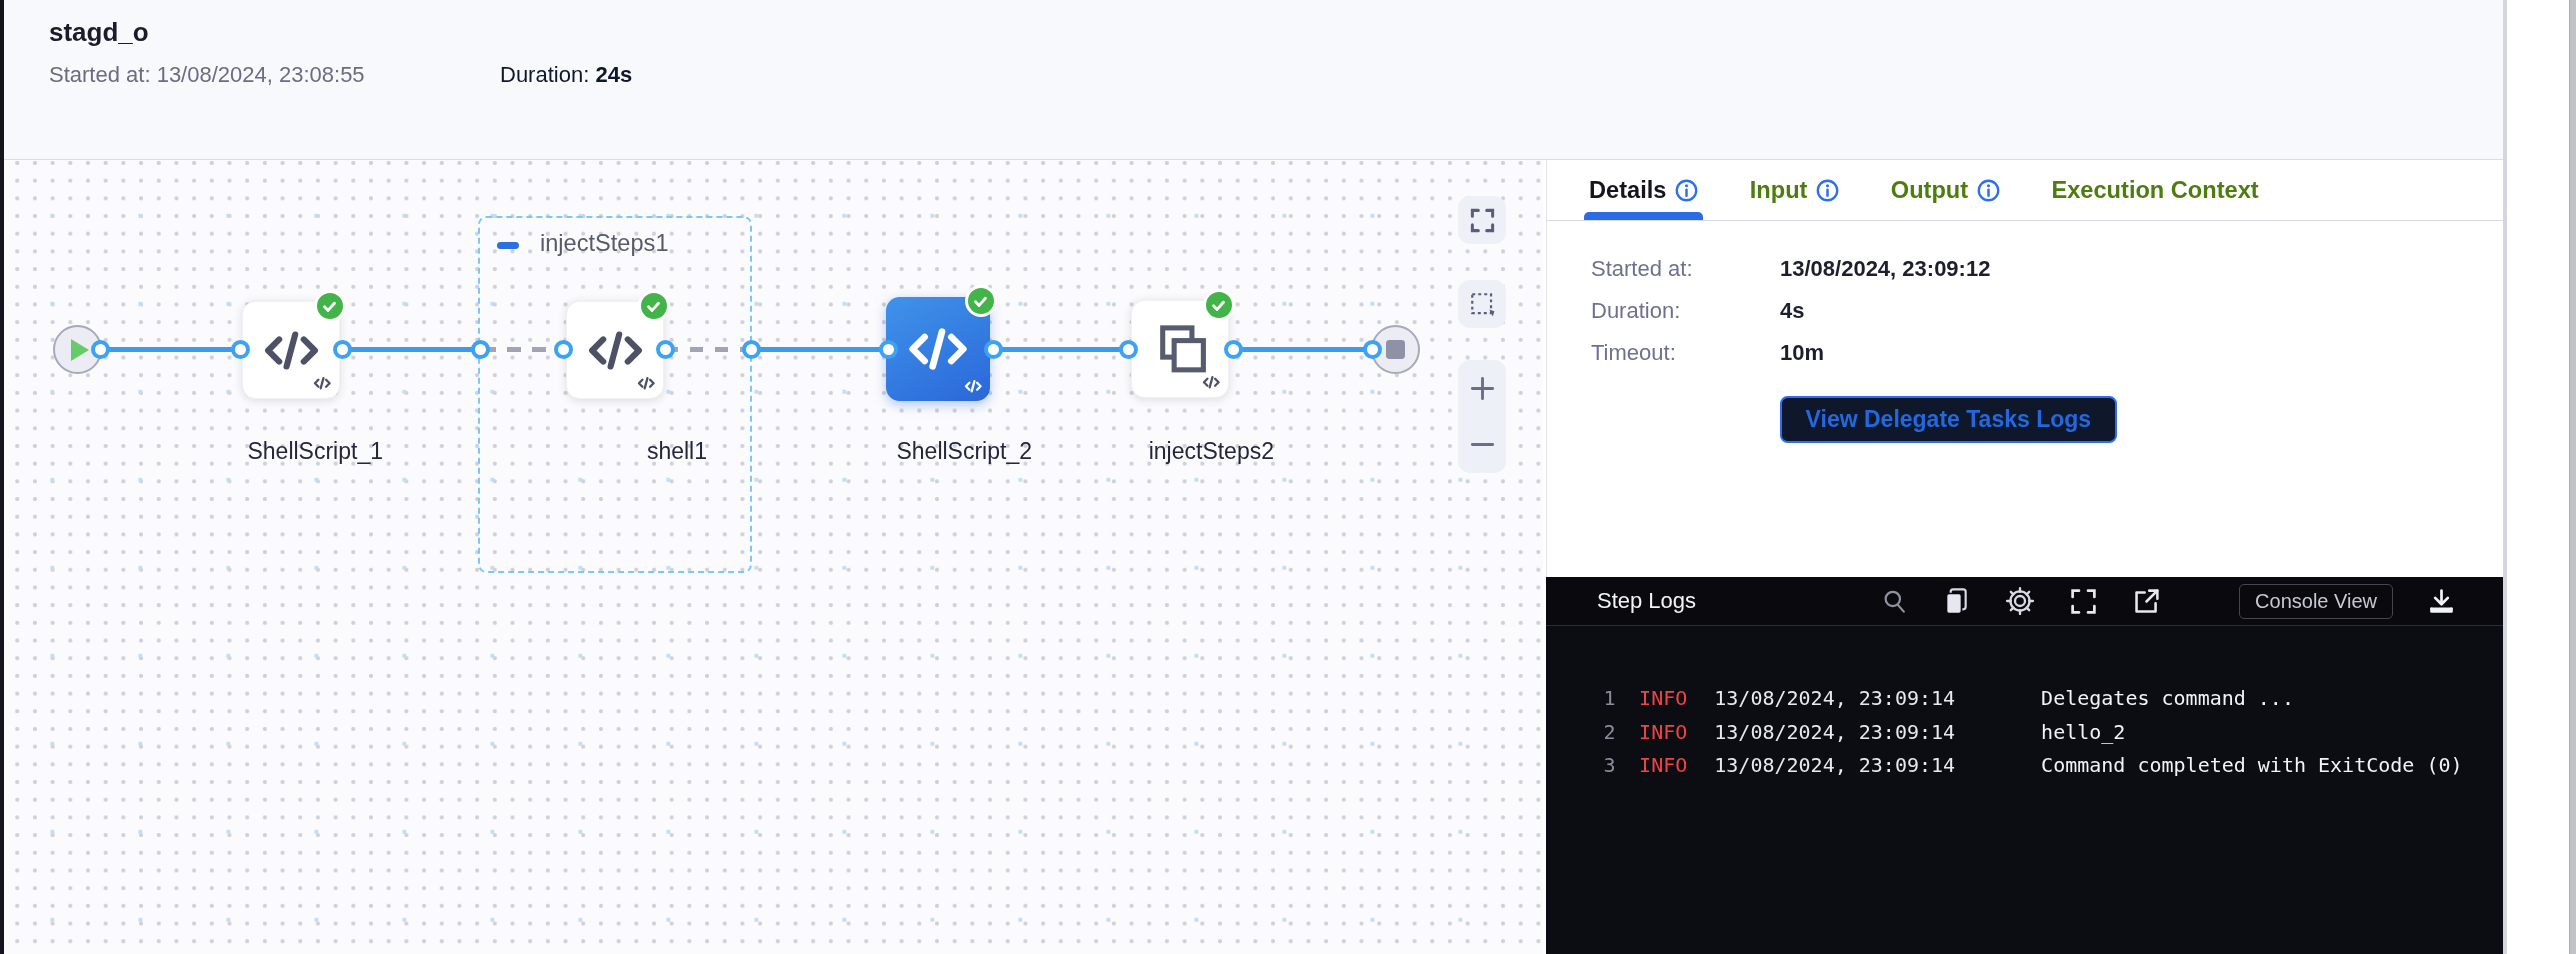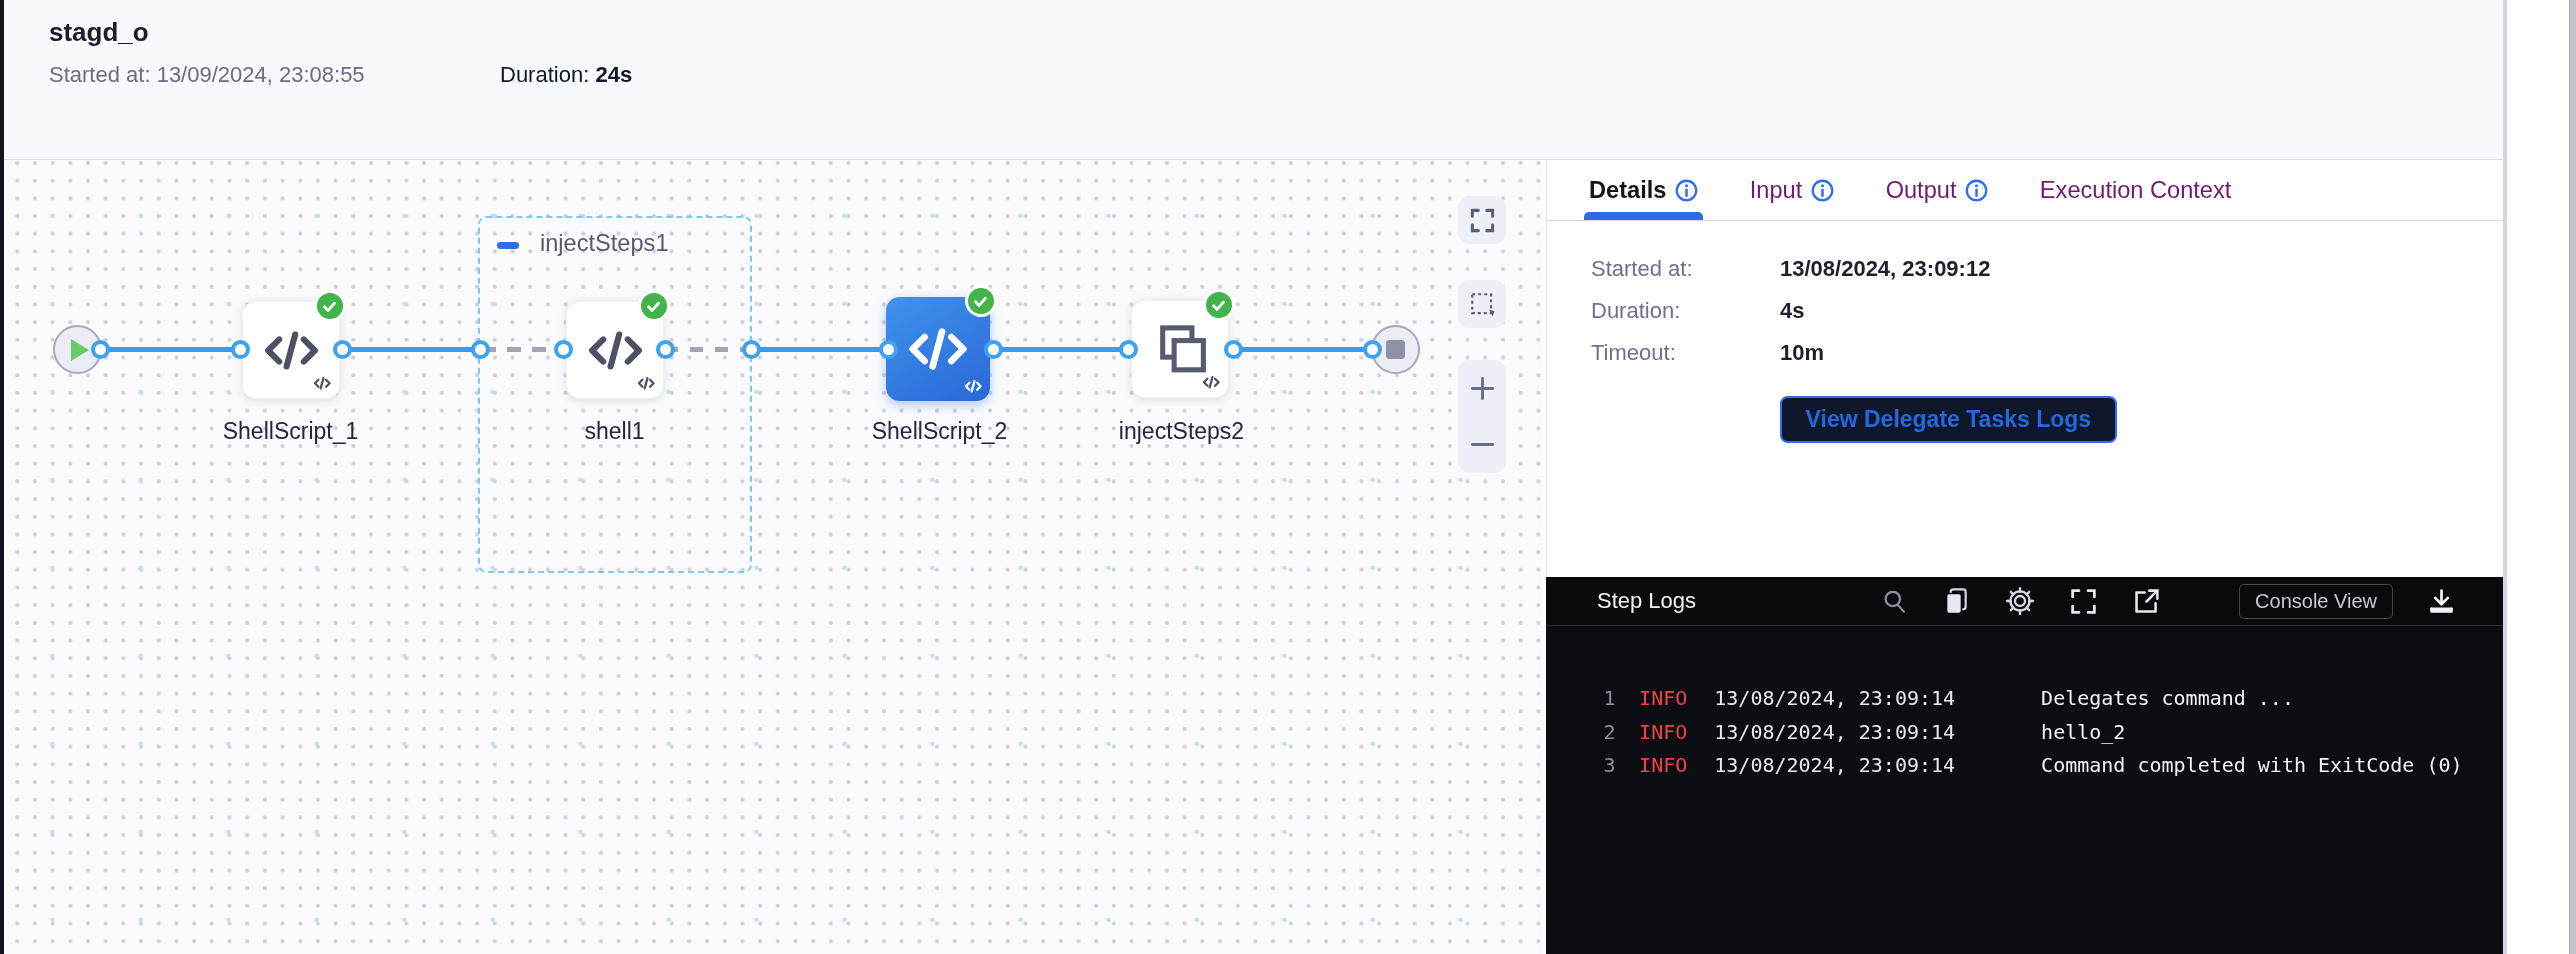--- a/index.html
+++ b/index.html
@@ -28,33 +28,33 @@
   .port { position:absolute; top:180px; width:19.4px; height:19.4px; border-radius:50%; background:#ffffff; border:4.2px solid #3da2f2; z-index:6; }
 
   .terminal { position:absolute; top:165px; width:49px; height:49px; border-radius:50%; background:#ececf4; border:2.5px solid #a7a9bc; z-index:4; display:flex; align-items:center; justify-content:center; }
   .play-tri { width:0; height:0; border-left:18.5px solid #66cb68; border-top:11.8px solid transparent; border-bottom:11.8px solid transparent; margin-left:5px; }
   .stop-sq { width:19.4px; height:19.4px; border-radius:3.4px; background:#8f91a6; }
 
   .step-card { position:absolute; width:98px; height:98px; border-radius:13.5px; background:#ffffff; box-shadow:0 1.7px 8.4px rgba(40,41,61,.14); border:0.8px solid #f0f0f5; z-index:5; display:flex; align-items:center; justify-content:center; }
   .step-card.selected { width:104px; height:104px; border:none; background:linear-gradient(150deg,#3f93ea 0%,#2a67d9 100%); box-shadow:0 3.4px 11.8px rgba(42,103,217,.35); }
   .mini-glyph { position:absolute; right:7.6px; bottom:5.9px; }
   .badge { position:absolute; right:-6.7px; top:-11.8px; width:32px; height:32px; border-radius:50%; background:#42b44a; border:3.4px solid #ffffff; display:flex; align-items:center; justify-content:center; z-index:7; }
-  .node-label { position:absolute; top:258px; width:185px; text-align:center; font-size:23px; font-weight:500; color:#25263c; z-index:4; }
+  .node-label { position:absolute; top:278px; width:185px; text-align:right; font-size:23px; font-weight:500; color:#25263c; z-index:4; }
 
   .group-box { position:absolute; left:478px; top:56px; width:274px; height:357px; border:2.5px dashed #7cc8f5; border-radius:8.4px; z-index:1; }
   .group-minus { position:absolute; left:497px; top:82px; width:22px; height:6.7px; border-radius:3.4px; background:#2b6fe0; z-index:3; }
   .group-label { position:absolute; left:540px; top:70px; font-size:23.6px; font-weight:500; color:#575a6e; z-index:3; }
 
   .cv-btn { position:absolute; left:1458px; width:48px; height:48px; border-radius:11.8px; background:#eef0f8; display:flex; align-items:center; justify-content:center; z-index:8; }
   .cv-zoom { position:absolute; left:1458px; top:200px; width:48px; height:113px; border-radius:11.8px; background:#eef0f8; display:flex; flex-direction:column; align-items:center; justify-content:space-around; z-index:8; }
 
   
   .right-panel { position:absolute; left:1546px; top:160px; width:957px; height:795px; background:#ffffff; border-left:1.7px solid #e1e2ec; }
   .tabs-row { position:relative; display:flex; align-items:center; gap:52px; height:61px; padding-left:42px; border-bottom:1.7px solid #d8d9e4; background:#ffffff; }
-  .tab { position:relative; display:flex; align-items:center; gap:8.4px; height:100%; font-size:23.6px; font-weight:400; color:#701a75; cursor:pointer; }
+  .tab { position:relative; display:flex; align-items:center; gap:8.4px; height:100%; font-size:23.6px; font-weight:700; color:#4d7c0f; cursor:pointer; }
   .tab.active { color:#14151f; font-weight:700; }
   .tab.active::after { content:""; position:absolute; left:-5px; right:-5px; bottom:0; height:7.6px; background:#2c6be3; border-radius:5px 5px 0 0; }
 
   .details-body { padding:35px 51px 0 44px; }
   .detail-row { display:grid; grid-template-columns:189px 1fr; margin-bottom:16px; }
   .d-label { font-size:22px; color:#6e7090; }
   .d-value { font-size:22px; font-weight:700; color:#1e1f2e; line-height:26px; }
   .d-link { color:#3b6be3; font-weight:600; }
   .delegate-btn { margin-top:13.5px; display:inline-block; background:#0f172a; border:2.5px solid #2f6fed; border-radius:7.6px; color:#2468e0; font-size:23px; font-weight:600; padding:8.4px 23.6px; cursor:pointer; font-family:"Liberation Sans",sans-serif; }
 
@@ -79,21 +79,21 @@
 
   svg { display:block; }
 </style>
 </head>
 <body>
 
 <div class="root">
 
   <div class="top-header">
     <div class="stage-title">stagd_o</div>
-    <div class="hdr-meta"><span>Started at:</span>&nbsp;<span>13/09/2024, 23:08:55</span></div>
+    <div class="hdr-meta"><span>Started at:</span>&nbsp;<span>13/08/2024, 23:08:55</span></div>
     <div class="hdr-duration"><span>Duration:</span>&nbsp;<b>24s</b></div>
   </div>
 
   <div class="canvas">
 
     <div class="group-box"></div>
     <div class="group-minus"></div>
     <div class="group-label">injectSteps1</div>
 
     <div class="edge" style="left:100px;width:141px;"></div>

